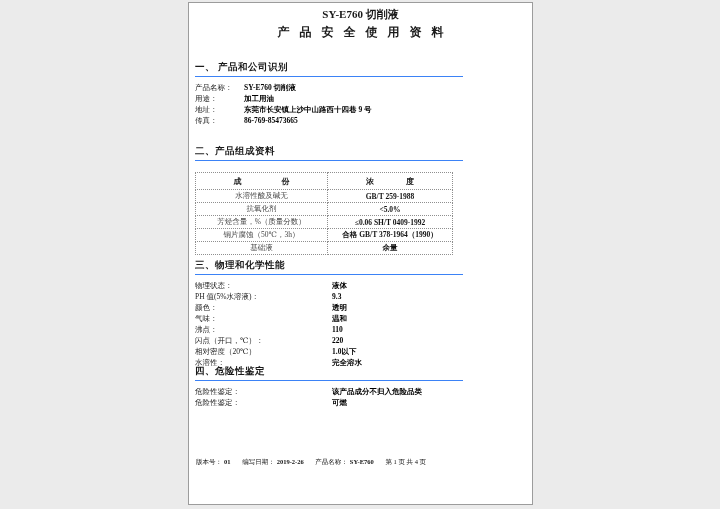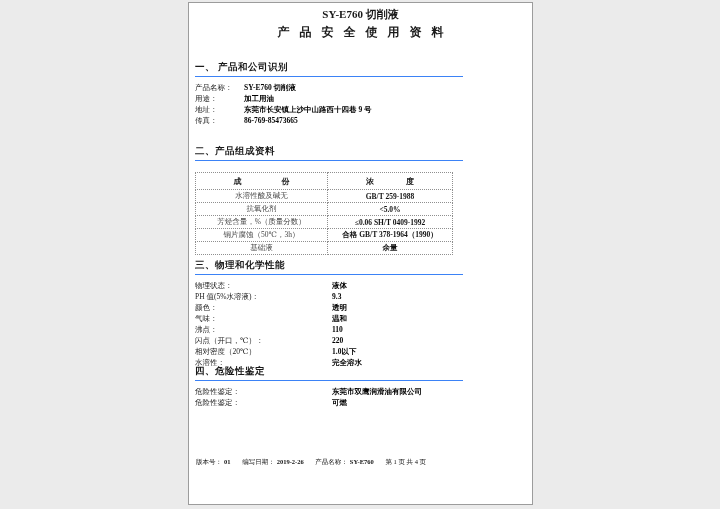--- a/index.html
+++ b/index.html
@@ -186,21 +186,21 @@
           <span class="v">完全溶水</span>
         </div>
       </div>
     </div>
 
     <div class="sec sec-4">
       <div class="sec-head">四、危险性鉴定</div>
       <div class="kv-list">
         <div class="kv">
           <span class="k">危险性鉴定：</span>
-          <span class="v">东莞市双鹰润滑油有限公司</span>
+          <span class="v">该产品成分不归入危险品类</span>
         </div>
         <div class="kv">
           <span class="k">危险性鉴定：</span>
           <span class="v">可燃</span>
         </div>
       </div>
     </div>
 
     <div class="footer">
       <span class="fgroup"><span class="flabel">版本号：</span><b>01</b></span>

